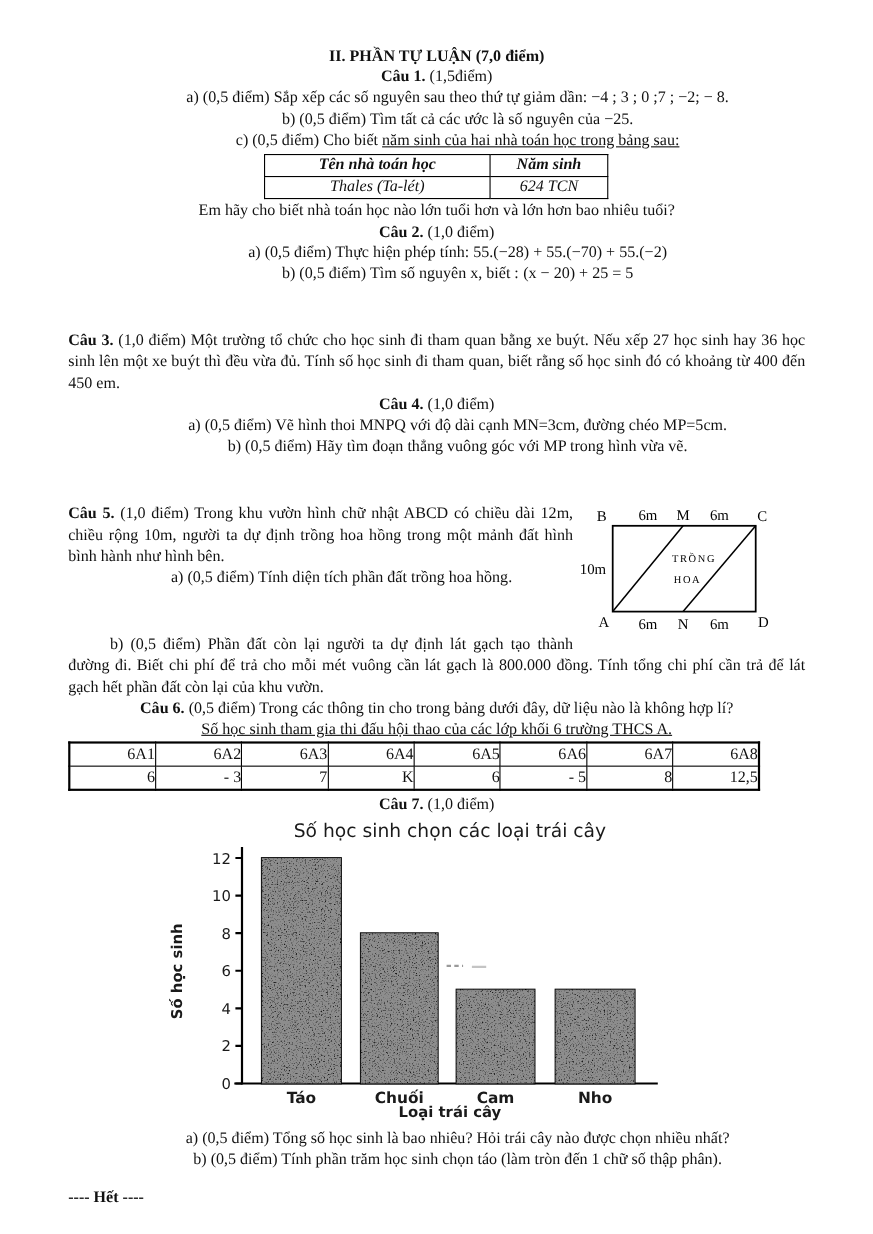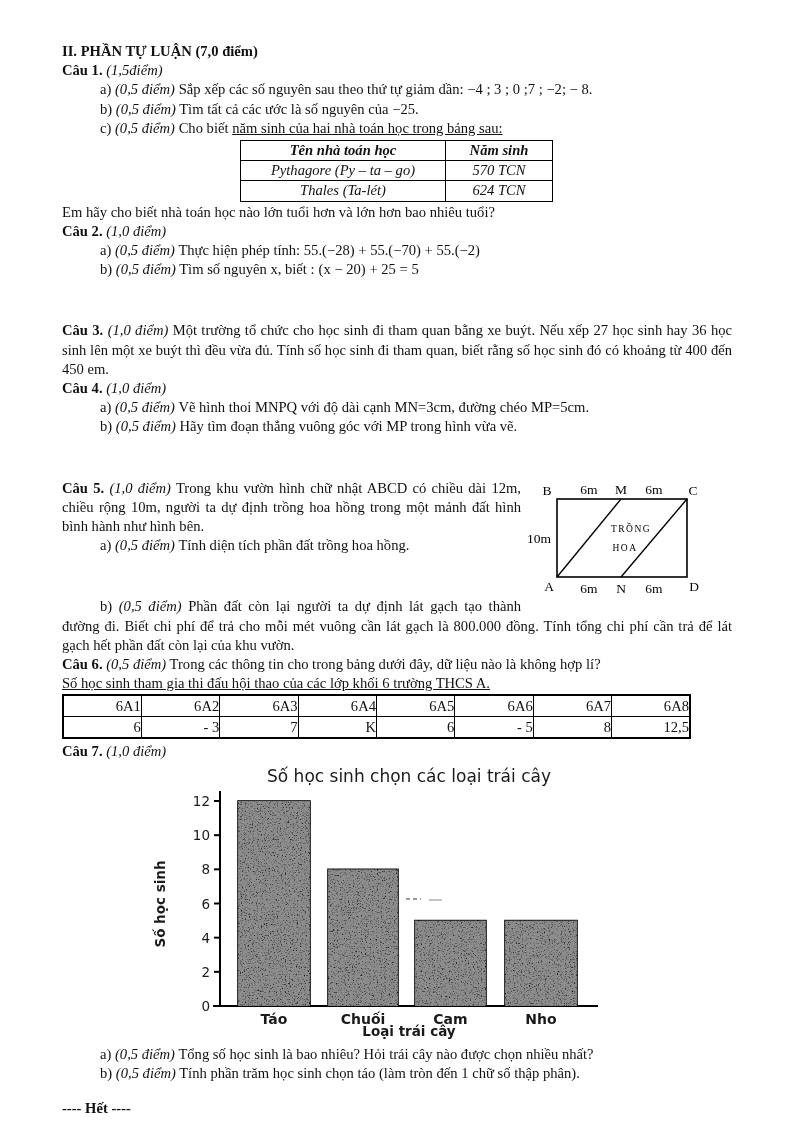--- a/index.html
+++ b/index.html
@@ -1,21 +1,21 @@
 <!DOCTYPE html>
 <html><head>
 <meta charset="utf-8">
 <style>
   html,body{margin:0;padding:0;background:#ffffff;}
   body{width:794px;height:1122px;font-family:"Liberation Serif",serif;color:#111;
        font-size:14.6px;line-height:19.2px;overflow:hidden;}
   .page{position:relative;width:670px;padding:42px 62px 0 62px;}
-  p{margin:0;padding:0;}
+  p{margin:0;padding:0;text-align:center;}
   .b{font-weight:bold;}
-  .i{font-style:italic;}
+  .i{}
   .u{text-decoration:underline;}
   .item{text-indent:38px;}
   .just{text-align:justify;margin-top:42px;}
   .center{text-align:left;}
   
   table.t1{border-collapse:collapse;table-layout:fixed;width:302px;margin:2px 0 1px 178px;
            font-size:14.6px;}
   table.t1 th,table.t1 td{border:1px solid #000;text-align:center;padding:0 3px;height:19px;font-style:italic;}
   table.t1{border:1.5px solid #000;}
   table.t1 th{font-weight:bold;}
@@ -54,24 +54,20 @@
   <p class="item"><span>c)</span> <span class="i">(0,5 điểm)</span> <span>Cho biết</span> <span class="u">năm sinh của hai nhà toán học trong bảng sau:</span></p>
 
   <table class="t1">
     <thead>
         <tr id="t1-head">
           <th style="width: 198px;">Tên nhà toán học</th>
           <th style="width: 100px;">Năm sinh</th>
         </tr>
       </thead>
     <tbody id="t1-body">
-        <tr>
-          <td>Pythagore (Py – ta – go)</td>
-          <td>570 TCN</td>
-        </tr>
         <tr>
           <td>Thales (Ta-lét)</td>
           <td>624 TCN</td>
         </tr>
       </tbody>
   </table>
 
   <p>Em hãy cho biết nhà toán học nào lớn tuổi hơn và lớn hơn bao nhiêu tuổi?</p>
 
   <p><span class="b">Câu 2.</span> <span class="i">(1,0 điểm)</span></p>

